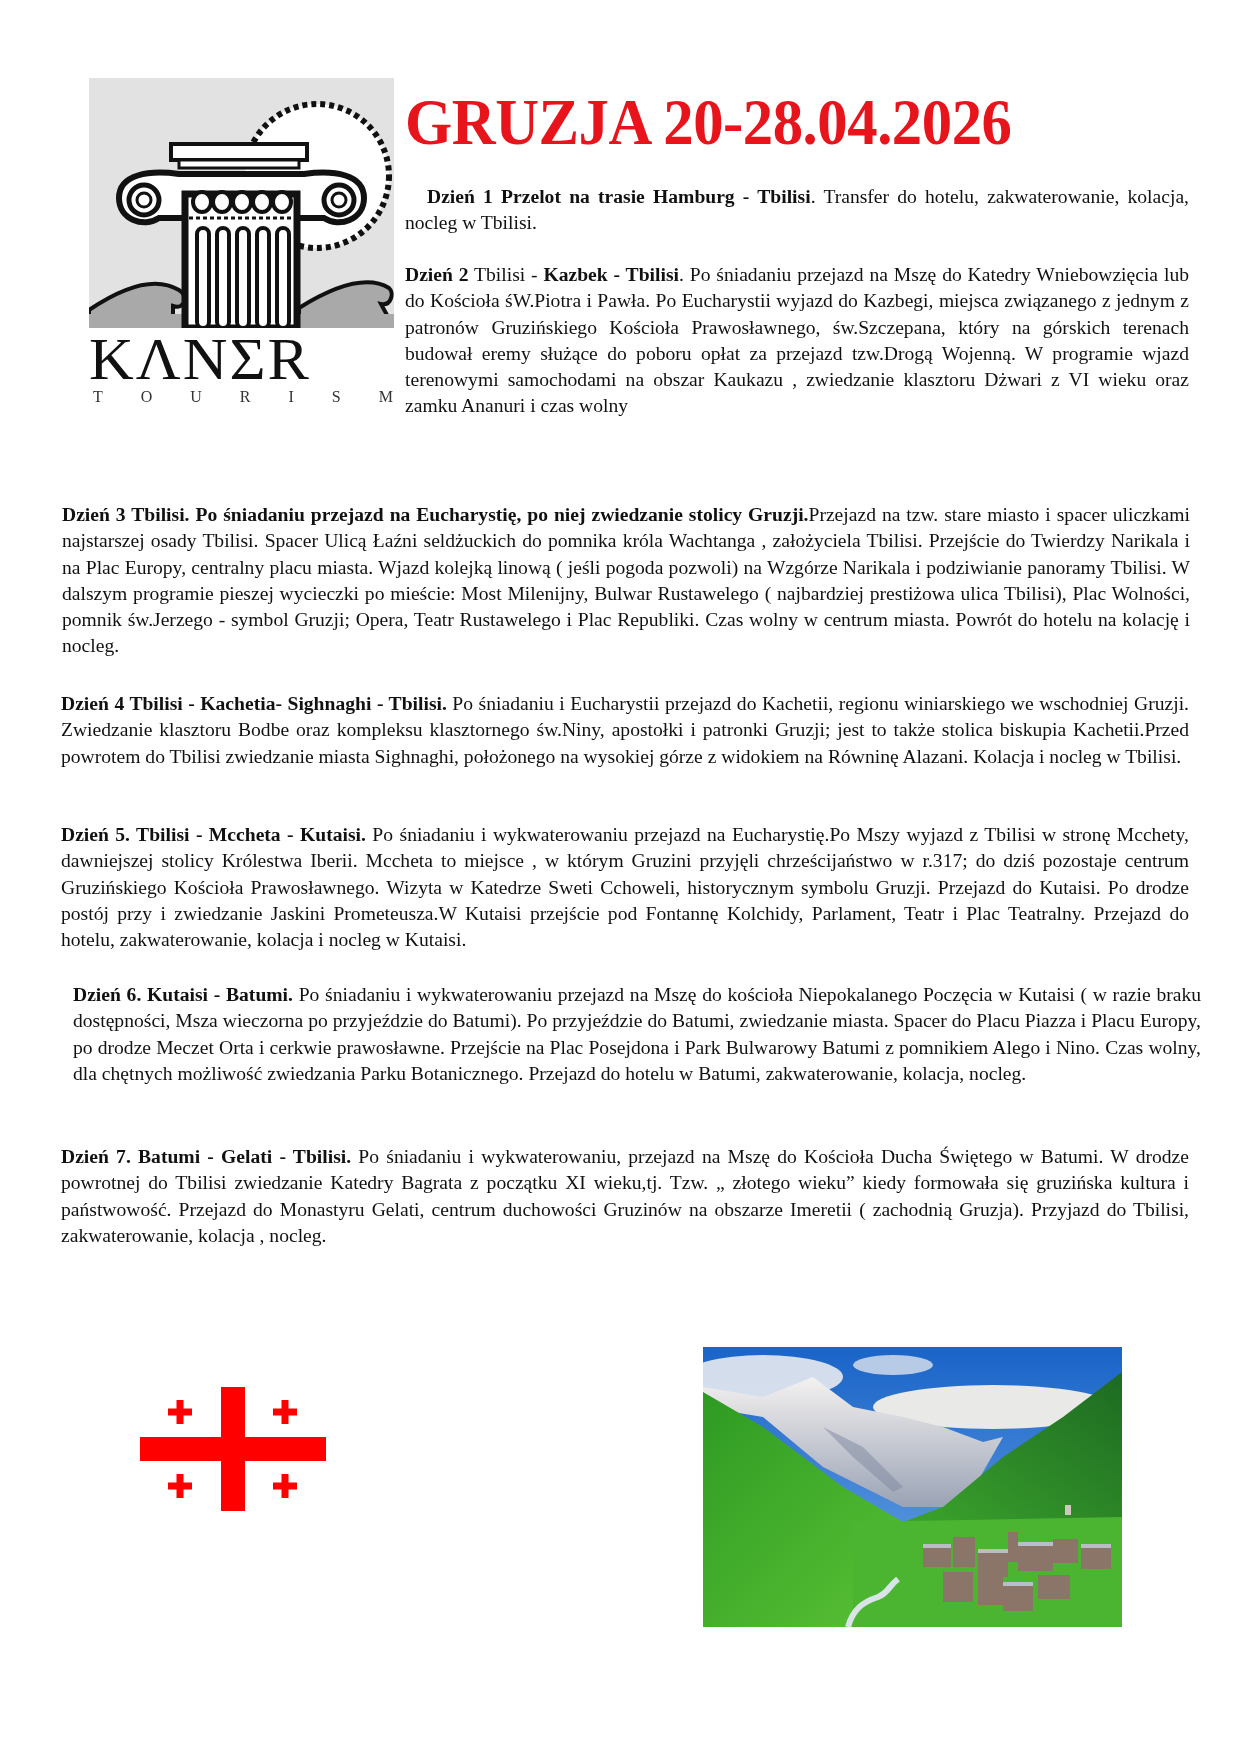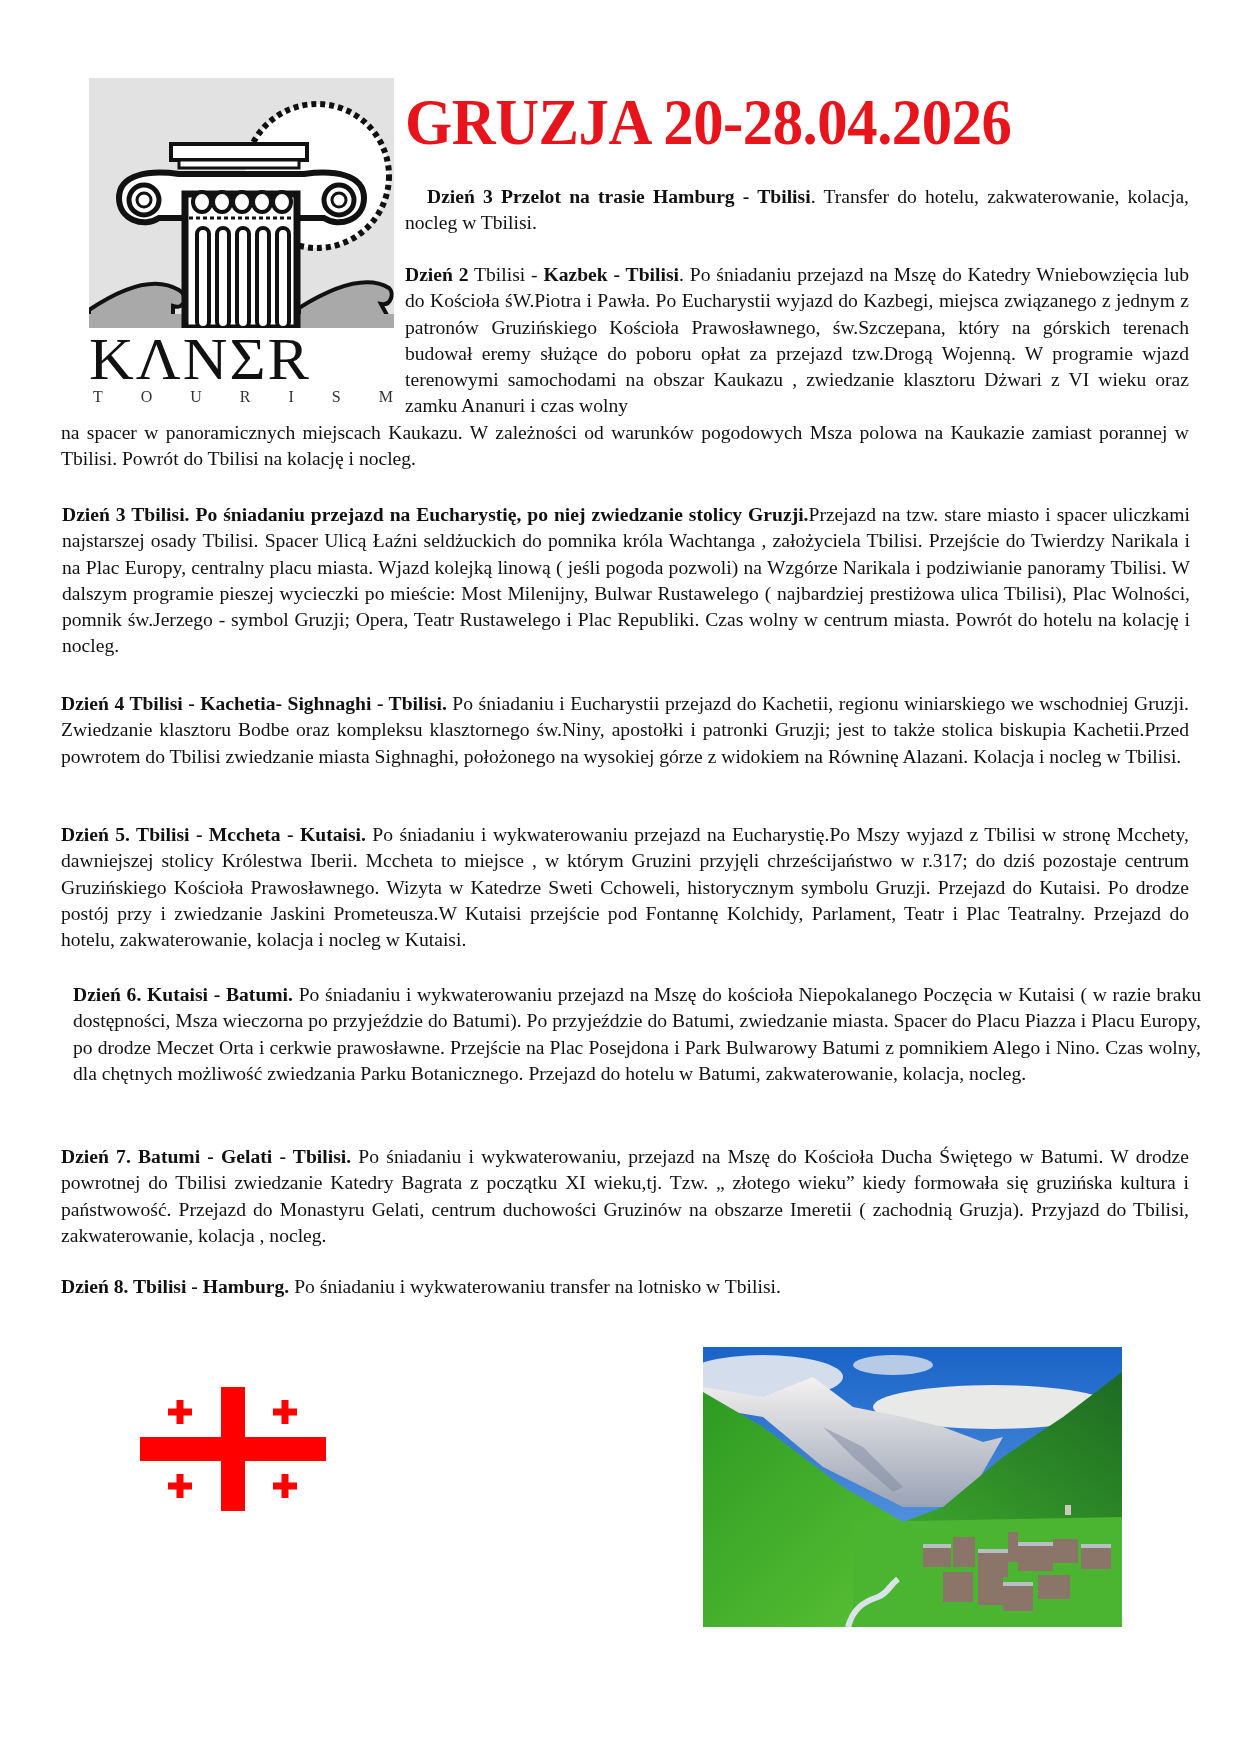--- a/index.html
+++ b/index.html
@@ -88,36 +88,34 @@
       <span>U</span>
       <span>R</span>
       <span>I</span>
       <span>S</span>
       <span>M</span>
     </div>
   </div>
 
   <h1 class="title">GRUZJA 20-28.04.2026</h1>
 
-  <p class="day d1"><b>Dzień 3 Przelot na trasie Hamburg - Tbilisi</b><span>. Transfer do hotelu, zakwaterowanie, kolacja, nocleg w Tbilisi.</span></p>
+  <p class="day d1"><b>Dzień 1 Przelot na trasie Hamburg - Tbilisi</b><span>. Transfer do hotelu, zakwaterowanie, kolacja, nocleg w Tbilisi.</span></p>
 
   <p class="day d2"><b>Dzień 2</b><span> Tbilisi - </span><b>Kazbek - Tbilisi</b><span>. Po śniadaniu przejazd na Mszę do Katedry Wniebowzięcia lub do Kościoła śW.Piotra i Pawła. Po Eucharystii wyjazd do Kazbegi, miejsca związanego z jednym z patronów Gruzińskiego Kościoła Prawosławnego, św.Szczepana, który na górskich terenach budował eremy służące do poboru opłat za przejazd tzw.Drogą Wojenną. W programie wjazd terenowymi samochodami na obszar Kaukazu , zwiedzanie klasztoru Dżwari z VI wieku oraz zamku Ananuri i czas wolny</span></p>
-  <p class="day d2-cont"><span>na spacer w panoramicznych miejscach Kaukazu. W zależności od warunków pogodowych Msza polowa na Kaukazie zamiast porannej w Tbilisi. Powrót do Tbilisi na kolację i nocleg.</span></p>
 
   <p class="day d3"><b>Dzień 3 Tbilisi. Po śniadaniu przejazd na Eucharystię, po niej zwiedzanie stolicy Gruzji.</b><span>Przejazd na tzw. stare miasto i spacer uliczkami najstarszej osady Tbilisi. Spacer Ulicą Łaźni seldżuckich do pomnika króla Wachtanga , założyciela Tbilisi. Przejście do Twierdzy Narikala i na Plac Europy, centralny placu miasta. Wjazd kolejką linową ( jeśli pogoda pozwoli) na Wzgórze Narikala i podziwianie panoramy Tbilisi. W dalszym programie pieszej wycieczki po mieście: Most Milenijny, Bulwar Rustawelego ( najbardziej prestiżowa ulica Tbilisi), Plac Wolności, pomnik św.Jerzego - symbol Gruzji; Opera, Teatr Rustawelego i Plac Republiki. Czas wolny w centrum miasta. Powrót do hotelu na kolację i nocleg.</span></p>
 
   <p class="day d4"><b>Dzień 4 Tbilisi - Kachetia- Sighnaghi - Tbilisi.</b><span> Po śniadaniu i Eucharystii przejazd do Kachetii, regionu winiarskiego we wschodniej Gruzji. Zwiedzanie klasztoru Bodbe oraz kompleksu klasztornego św.Niny, apostołki i patronki Gruzji; jest to także stolica biskupia Kachetii.Przed powrotem do Tbilisi zwiedzanie miasta Sighnaghi, położonego na wysokiej górze z widokiem na Równinę Alazani. Kolacja i nocleg w Tbilisi.</span></p>
 
   <p class="day d5"><b>Dzień 5. Tbilisi - Mccheta - Kutaisi.</b><span> Po śniadaniu i wykwaterowaniu przejazd na Eucharystię.Po Mszy wyjazd z Tbilisi w stronę Mcchety, dawniejszej stolicy Królestwa Iberii. Mccheta to miejsce , w którym Gruzini przyjęli chrześcijaństwo w r.317; do dziś pozostaje centrum Gruzińskiego Kościoła Prawosławnego. Wizyta w Katedrze Sweti Cchoweli, historycznym symbolu Gruzji. Przejazd do Kutaisi. Po drodze postój przy i zwiedzanie Jaskini Prometeusza.W Kutaisi przejście pod Fontannę Kolchidy, Parlament, Teatr i Plac Teatralny. Przejazd do hotelu, zakwaterowanie, kolacja i nocleg w Kutaisi.</span></p>
 
   <p class="day d6"><b>Dzień 6. Kutaisi - Batumi.</b><span> Po śniadaniu i wykwaterowaniu przejazd na Mszę do kościoła Niepokalanego Poczęcia w Kutaisi ( w razie braku dostępności, Msza wieczorna po przyjeździe do Batumi). Po przyjeździe do Batumi, zwiedzanie miasta. Spacer do Placu Piazza i Placu Europy, po drodze Meczet Orta i cerkwie prawosławne. Przejście na Plac Posejdona i Park Bulwarowy Batumi z pomnikiem Alego i Nino. Czas wolny, dla chętnych możliwość zwiedzania Parku Botanicznego. Przejazd do hotelu w Batumi, zakwaterowanie, kolacja, nocleg.</span></p>
 
   <p class="day d7"><b>Dzień 7. Batumi - Gelati - Tbilisi.</b><span> Po śniadaniu i wykwaterowaniu, przejazd na Mszę do Kościoła Ducha Świętego w Batumi. W drodze powrotnej do Tbilisi zwiedzanie Katedry Bagrata z początku XI wieku,tj. Tzw. „ złotego wieku” kiedy formowała się gruzińska kultura i państwowość. Przejazd do Monastyru Gelati, centrum duchowości Gruzinów na obszarze Imeretii ( zachodnią Gruzja). Przyjazd do Tbilisi, zakwaterowanie, kolacja , nocleg.</span></p>
 
-  <p class="day d8"><b>Dzień 8. Tbilisi - Hamburg.</b><span> Po śniadaniu i wykwaterowaniu transfer na lotnisko w Tbilisi.</span></p>
 
   <div class="flag">
     <svg width="186" height="124" viewBox="0 0 186 124">
       <rect x="0" y="0" width="186" height="124" fill="#ffffff"></rect>
       <rect x="81" y="0" width="24" height="124" fill="#ff0000"></rect>
       <rect x="0" y="50" width="186" height="24" fill="#ff0000"></rect>
       <g fill="#ff0000">
         <g transform="translate(40,25)">
             <rect x="-3.5" y="-12" width="7" height="24"></rect>
             <rect x="-12" y="-3.5" width="24" height="7"></rect>

